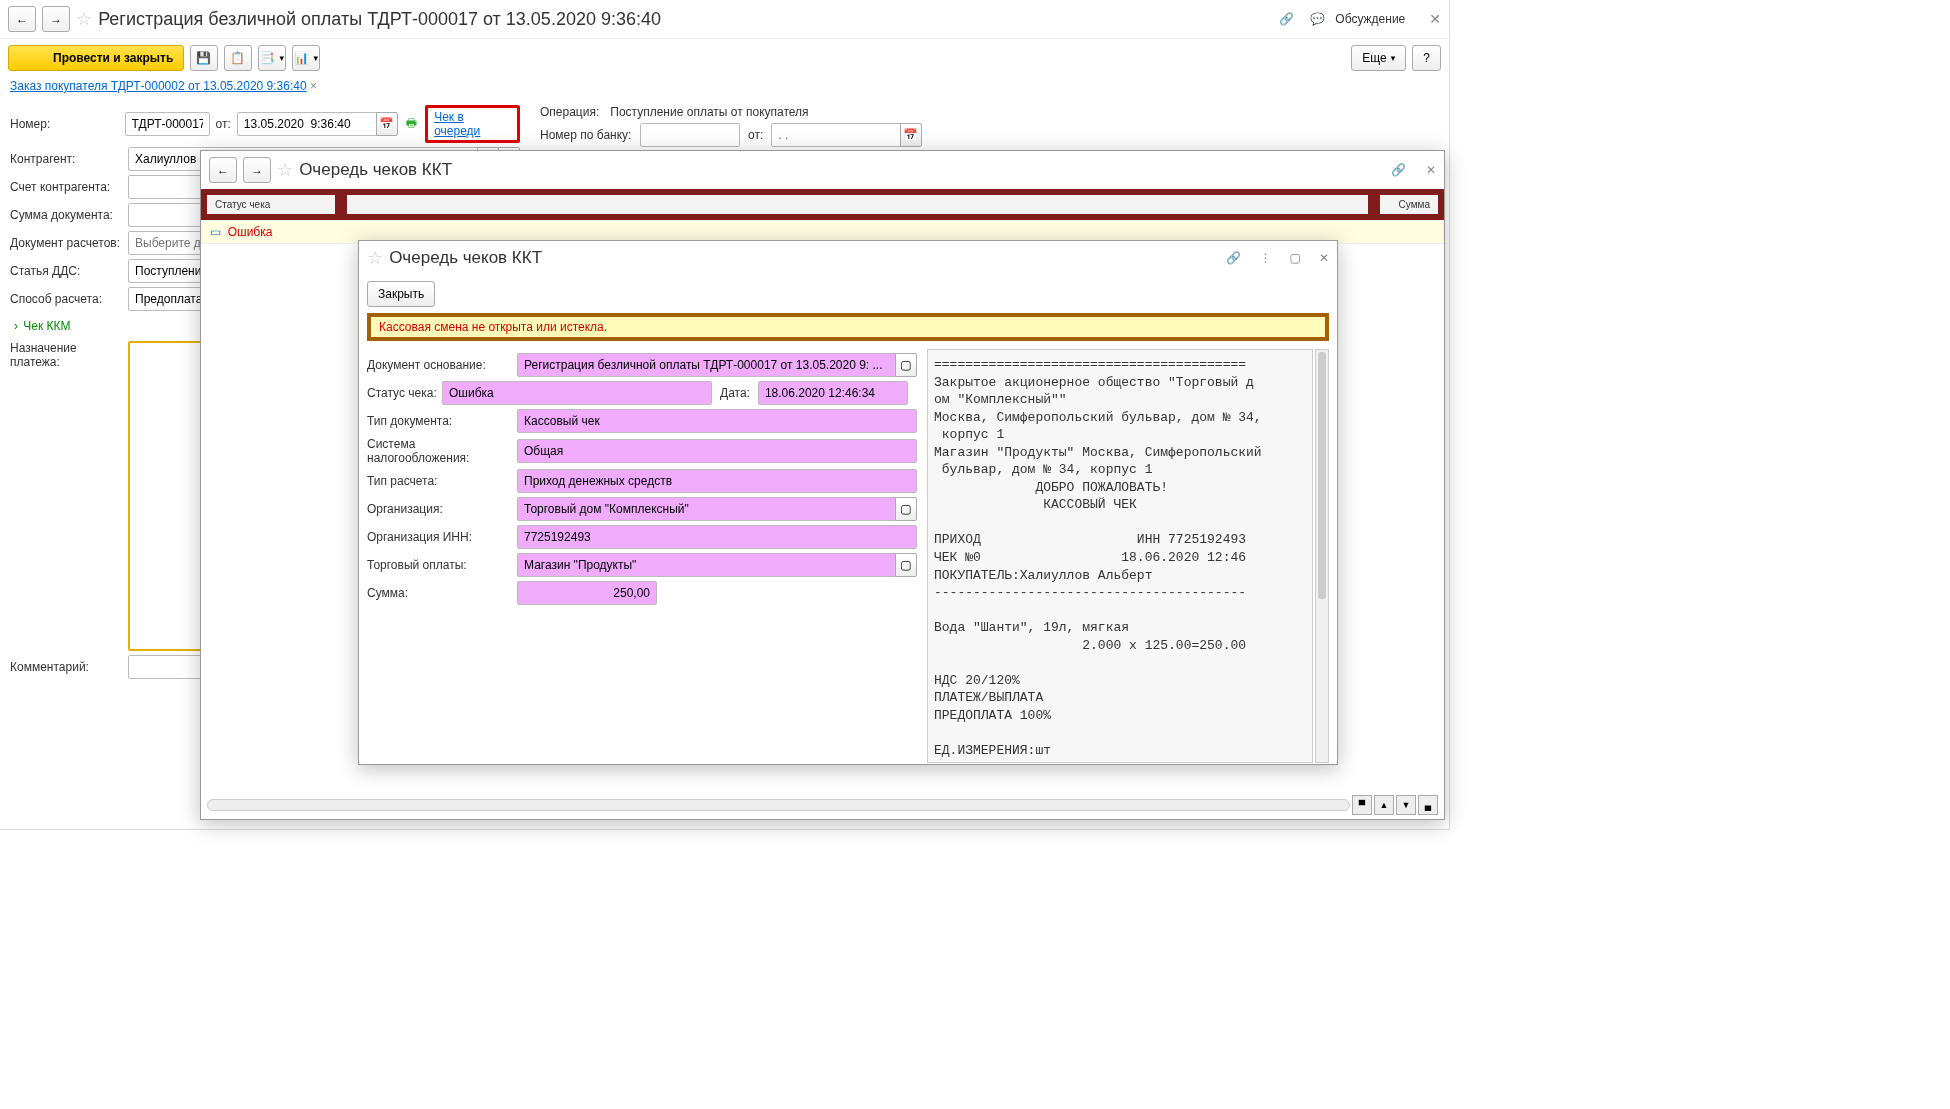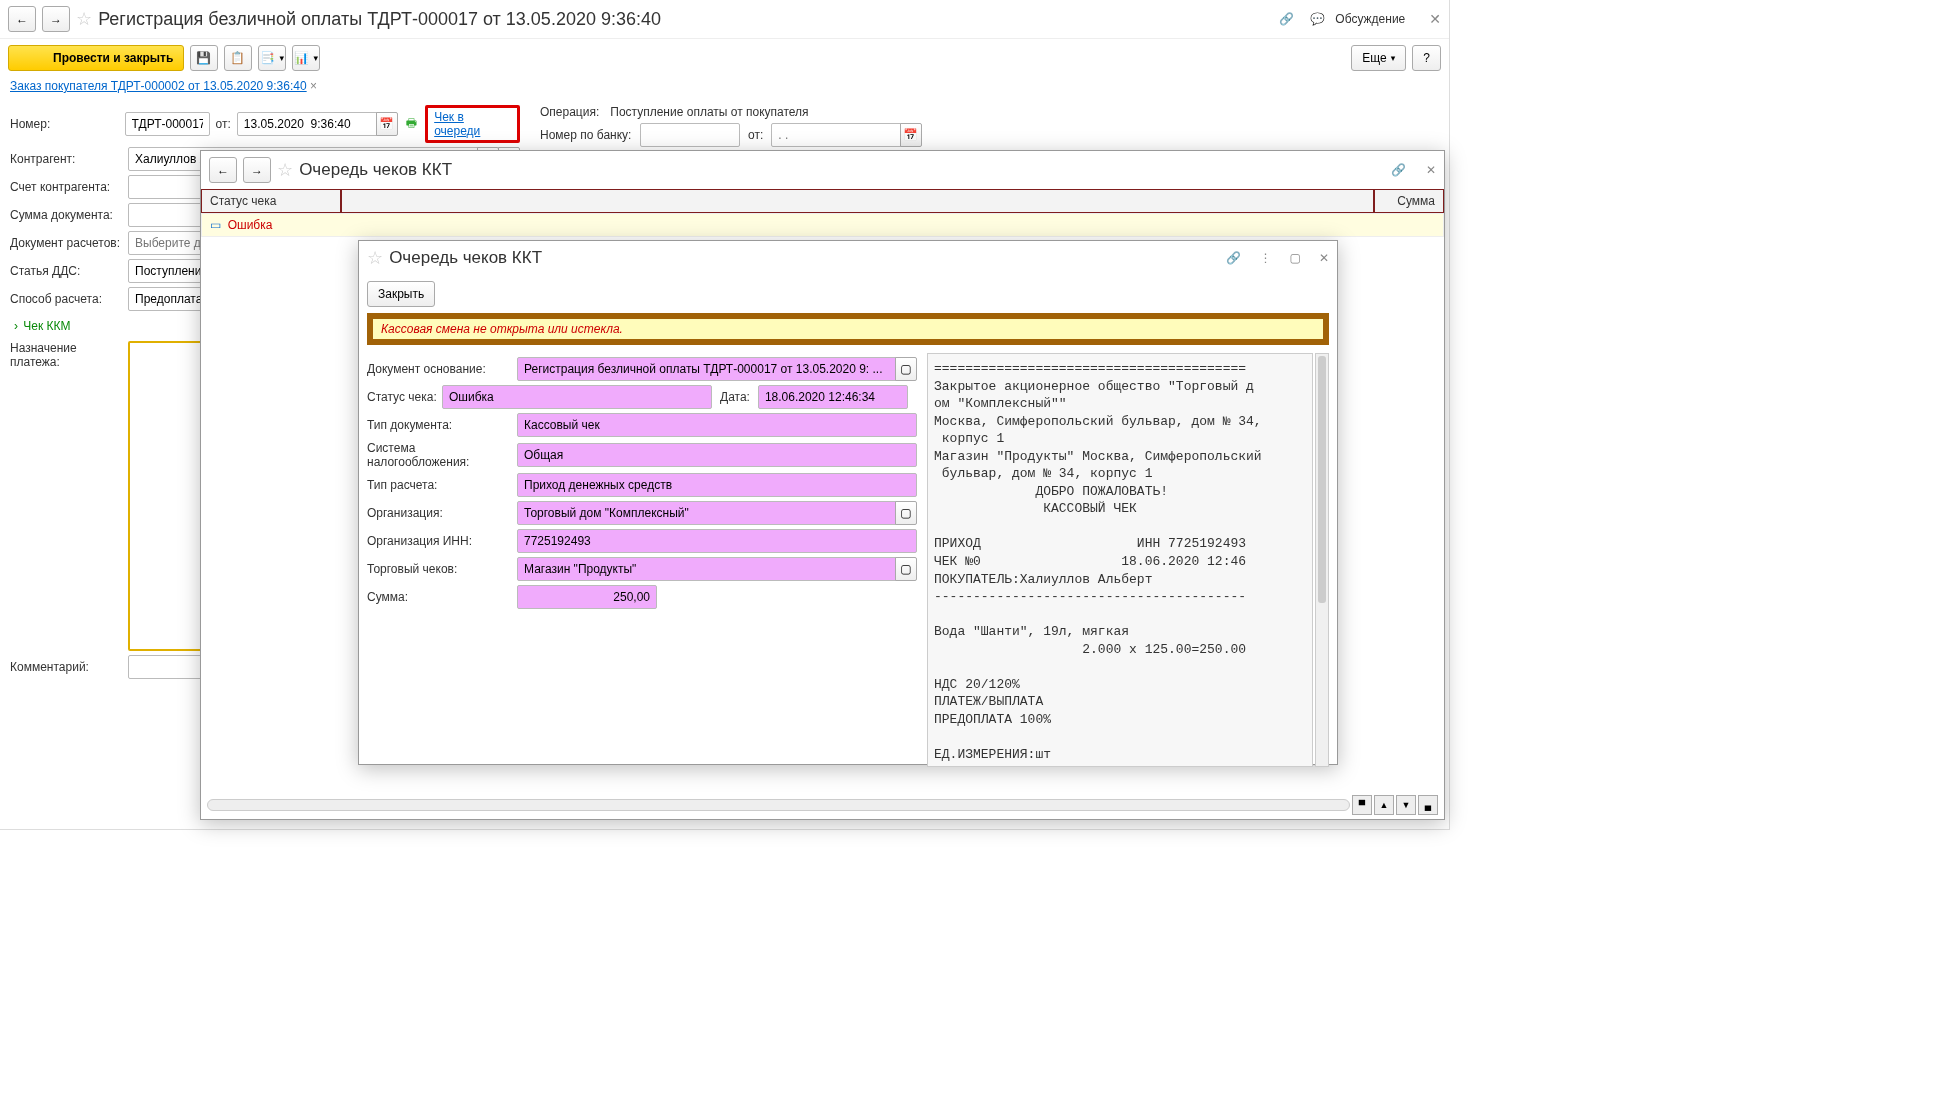--- a/index.html
+++ b/index.html
@@ -16,22 +16,22 @@
 .field-row { display: flex; align-items: center; margin: 4px 0; }
 .field-label { width: 118px; font-size: 12px; }
 .title { font-size: 18px; font-weight: normal; }
 .title2 { font-size: 17px; }
 .nav-arrow { width:28px; height:26px; }
 .red-box { border: 3px solid #d00; padding: 2px 6px; border-radius: 2px; }
 .small-combi { display:flex; }
 .small-combi .input { border-top-right-radius:0; border-bottom-right-radius:0; }
 .small-combi .btn-icon { border-radius: 0 2px 2px 0; margin-left:-1px; width:22px; height:24px;}
 .window { position:absolute; background:#fff; border:1px solid #999; box-shadow: 0 4px 20px rgba(0,0,0,0.25); }
-.tbl-head { background:#f3f3f3; border:1px solid #7f1d1d; padding:4px 8px; font-size:12px; }
-.err-bar { background: #fffcbb; border:6px solid #a16207; color:#c00; padding:3px 8px; font-size:12px;font-style:italic;}
+.tbl-head { background:#f3f3f3; border:6px solid #7f1d1d; padding:4px 8px; font-size:10px; }
+.err-bar { background: #fffcbb; border:4px solid #a16207; color:#c00; padding:3px 8px; font-size:12px;}
 .mono { font-family: "Courier New", monospace; font-size:13px; line-height:1.35; white-space:pre; }
 .receipt { background:#f7f7f7; border:1px solid #ccc; padding:6px; overflow:auto; }
 .caret-down::after{content:"▾"; margin-left:4px; font-size:9px;}
 .chk { width:14px; height:14px; border:1px solid #999; display:inline-block; vertical-align:middle; margin-right:4px;}
 .scrollbtn { width:20px; height:20px; border:1px solid #aaa; background:#eee; font-size:9px; display:inline-flex;align-items:center;justify-content:center;}
 </style>
 </head>
 <body>
 
 <div style="position:absolute; left:0; top:0; width:1450px; height:830px; border-right:1px solid #ddd; border-bottom:1px solid #ddd;">
@@ -241,21 +241,21 @@
         <div class="small-combi" style="flex:1">
           <input class="input input-ro" style="flex: 1 1 0%;" readonly="" value="Торговый дом &quot;Комплексный&quot;">
           <button class="btn-icon btn">▢</button>
         </div>
       </div>
       <div class="field-row">
         <span style="width:150px">Организация ИНН:</span>
         <input class="input input-ro" style="flex: 1 1 0%;" readonly="" value="7725192493">
       </div>
       <div class="field-row">
-        <span style="width:150px">Торговый чеков:</span>
+        <span style="width:150px">Торговый оплаты:</span>
         <div class="small-combi" style="flex:1">
           <input class="input input-ro" style="flex: 1 1 0%;" readonly="" value="Магазин &quot;Продукты&quot;">
           <button class="btn-icon btn">▢</button>
         </div>
       </div>
       <div class="field-row">
         <span style="width:150px">Сумма:</span>
         <input class="input input-ro" style="width: 140px; text-align: right;" readonly="" value="250,00">
       </div>
     </div>

